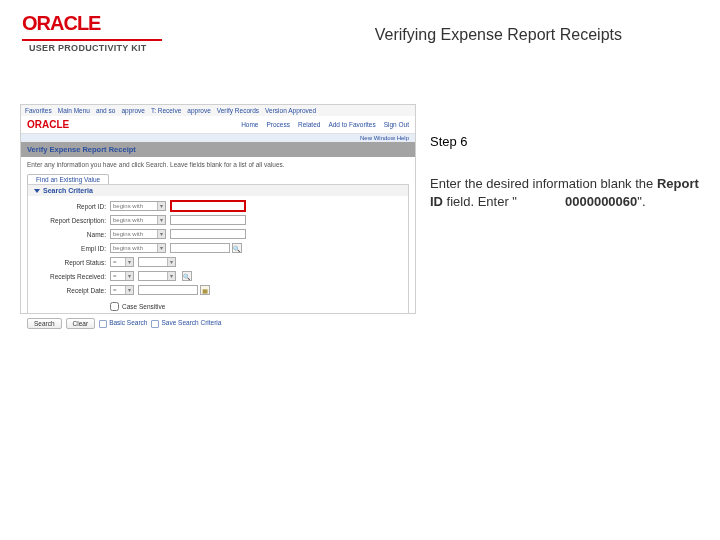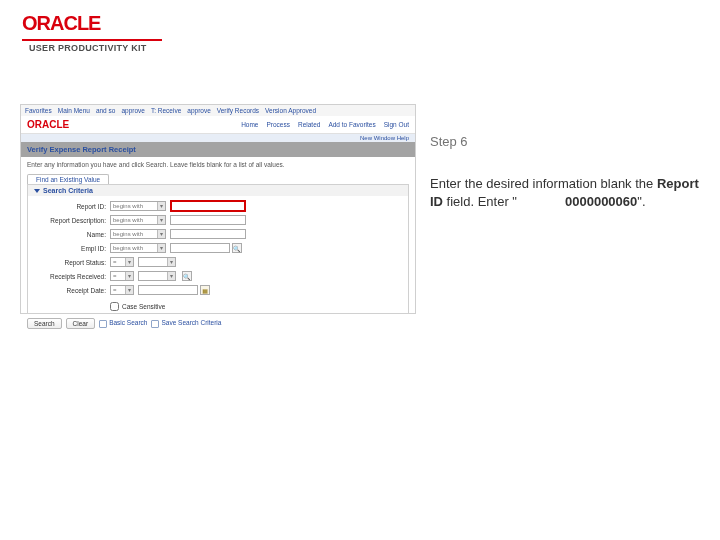--- a/index.html
+++ b/index.html
@@ -9,21 +9,21 @@
   
   .brand { position: absolute; left: 22px; top: 12px; }
   .brand-oracle { color: #d9000d; font-weight: 800; font-size: 20px; letter-spacing: -1px; }
   .brand-line { width: 140px; height: 2px; background: #d9000d; margin-top: 4px; }
   .brand-sub { font-size: 9px; color: #4d4d4d; letter-spacing: 0.3px; margin-top: 2px; font-weight: 700; padding-left: 7px; }
 
   .title { position: absolute; top: 26px; right: 26px; font-size: 16px; color: #333; }
 
   
   .instr { position: absolute; left: 430px; top: 134px; width: 270px; }
-  .instr .step { font-size: 13px; color: #737373; margin-bottom: 26px; }
+  .instr .step { font-size: 13px; color: #000000; margin-bottom: 26px; }
   .instr .body { font-size: 13px; color: #333; line-height: 1.35; }
   .instr .body b { font-weight: 700; }
   .instr .body .val { font-weight: 700; padding-left: 48px; }
 
   
   .app { position: absolute; left: 20px; top: 104px; width: 396px; height: 210px; border: 1px solid #cfcfcf; background: #fff; font-size: 7px; color: #333; }
   .app-topbar { background: #f5f5f5; padding: 2px 4px; display:flex; gap:6px; color:#2a4fa0; }
   .app-topbar span { font-size:6.5px; }
   .app-banner { background:#fff; border-bottom:1px solid #e0e0e0; display:flex; align-items:center; justify-content:space-between; padding:3px 6px; }
   .app-banner .ologo { color:#d9000d; font-weight:800; font-size:10px; }
@@ -62,20 +62,21 @@
 <body>
 
 <div class="page">
 
   <div class="brand">
     <div class="brand-oracle">ORACLE</div>
     <div class="brand-line"></div>
     <div class="brand-sub">USER PRODUCTIVITY KIT</div>
   </div>
 
+  <div class="title">Verifying Expense Report Receipts</div>
 
   <div class="instr">
     <div class="step">Step 6</div>
     <div class="body">
       <span>Enter the desired information blank the </span><b>Report ID</b><span> field. Enter "</span><span class="val">0000000060</span><span>".</span>
     </div>
   </div>
 
   <div class="app">
     <div class="app-topbar">

